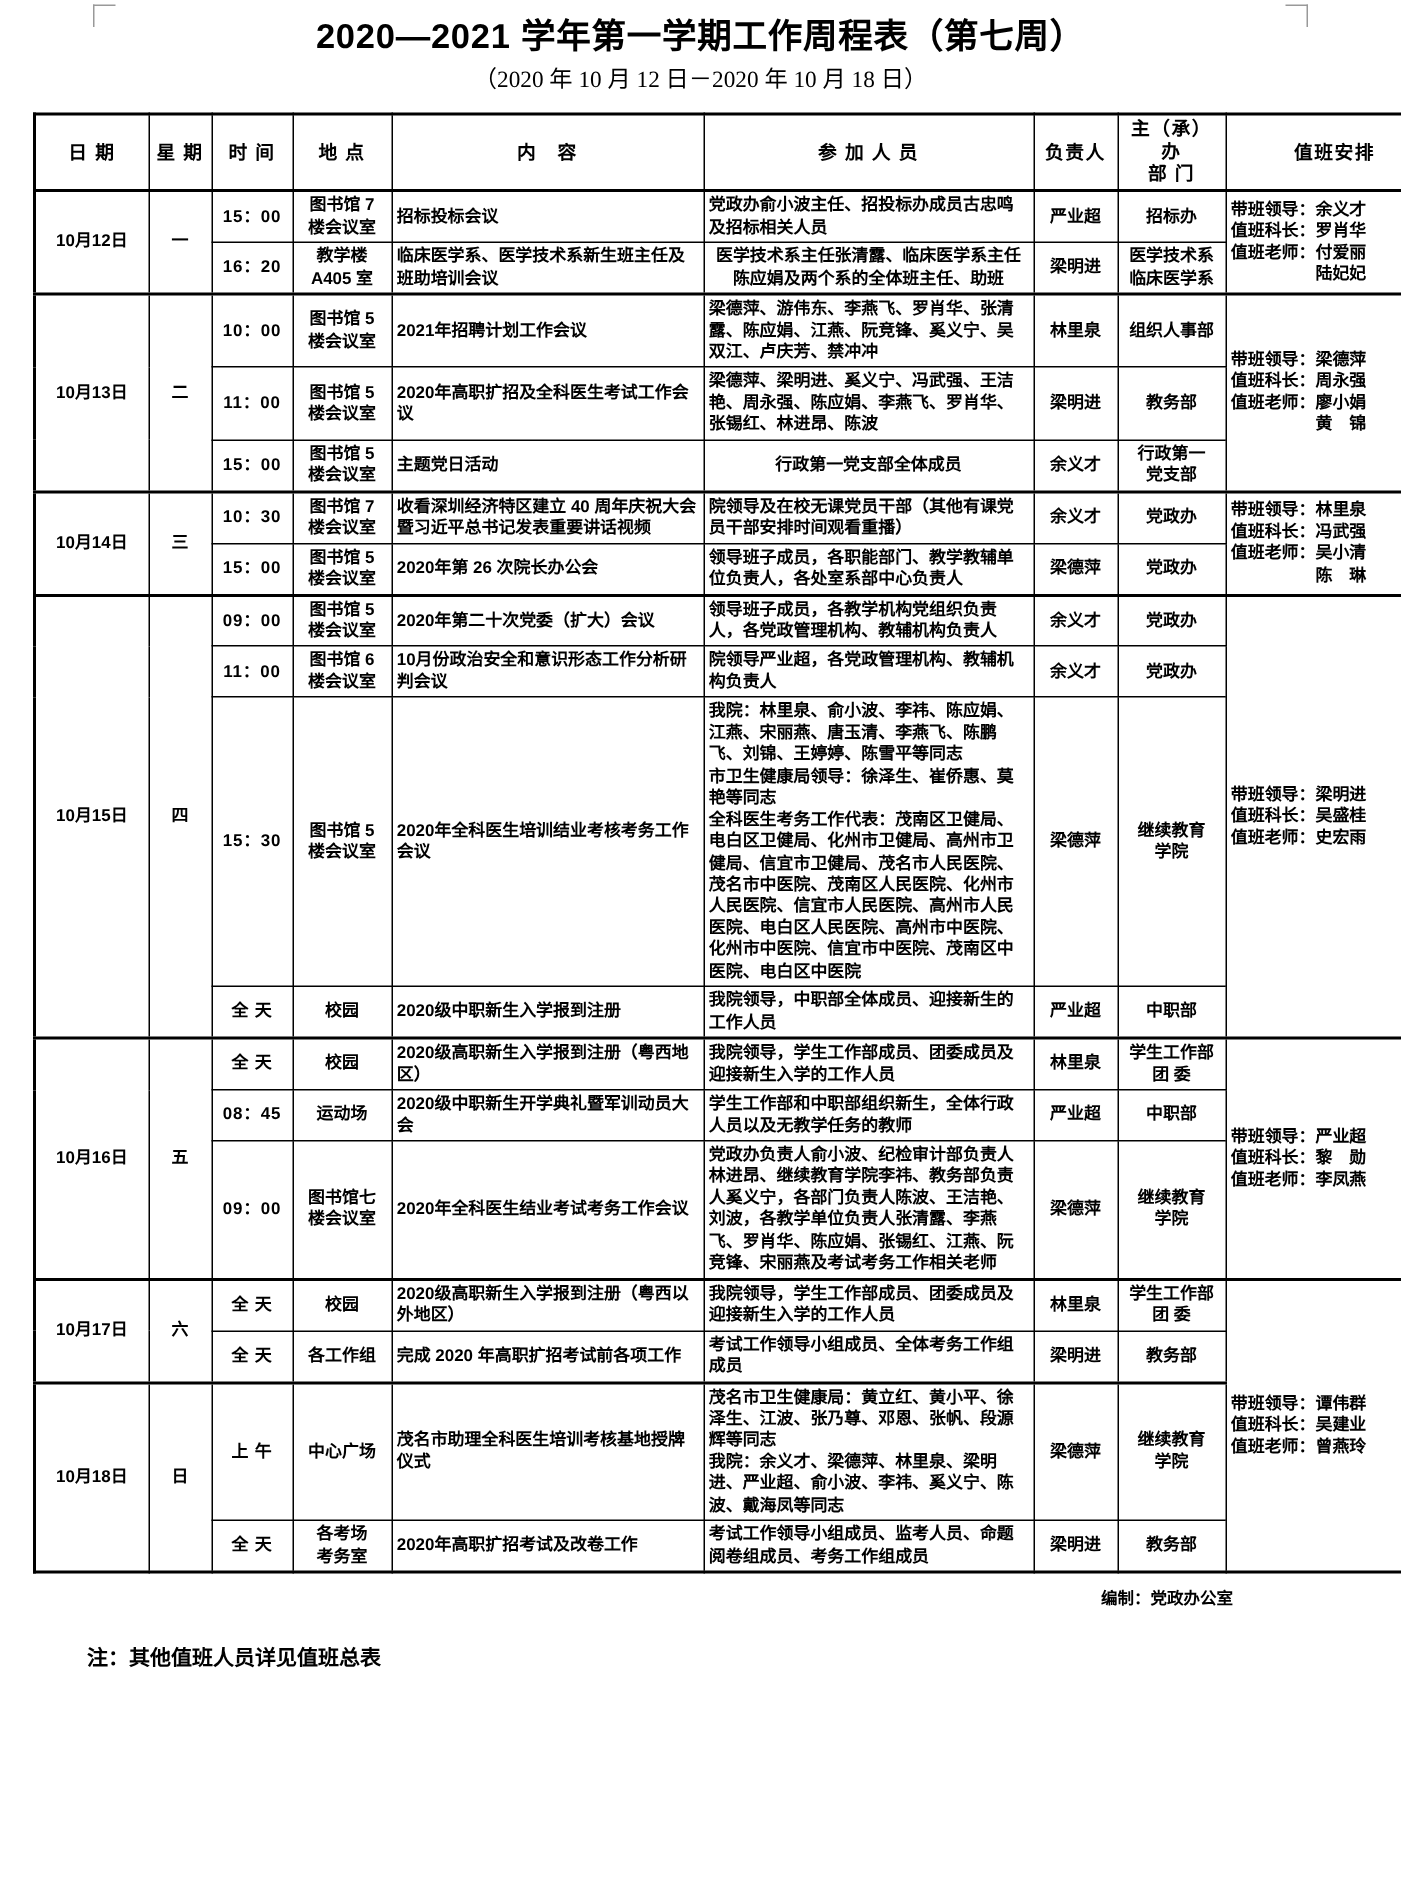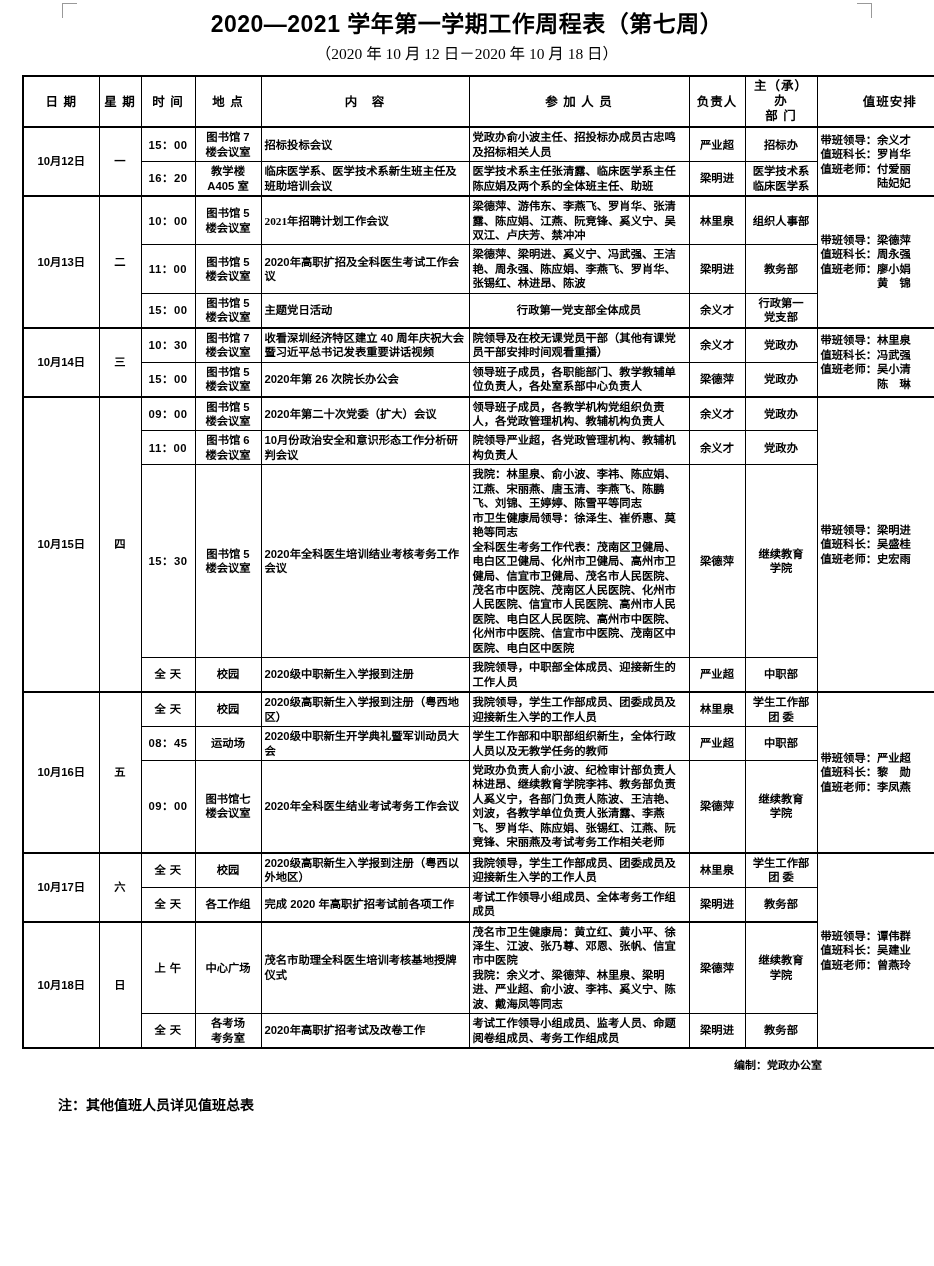--- a/index.html
+++ b/index.html
@@ -181,32 +181,32 @@
           <td class="duty" rowspan="2">带班领导：余义才
 值班科长：罗肖华
 值班老师：付爱丽
 　　　　　陆妃妃</td>
         </tr>
         <tr>
           <td class="time">16：20</td>
           <td class="place" style="white-space: pre-line;">教学楼
 A405 室</td>
           <td class="content" style="white-space: pre-line;">临床医学系、医学技术系新生班主任及班助培训会议</td>
-          <td class="people" style="white-space: pre-line;">医学技术系主任张清露、临床医学系主任陈应娟及两个系的全体班主任、助班</td>
+          <td class="people" style="white-space: pre-line; text-align: center;">医学技术系主任张清露、临床医学系主任陈应娟及两个系的全体班主任、助班</td>
           <td class="charge">梁明进</td>
           <td class="dept" style="white-space: pre-line;">医学技术系
 临床医学系</td>
         </tr>
         <tr class="day-start">
           <td class="date" rowspan="3">10月13日</td>
           <td class="week" rowspan="3">二</td>
           <td class="time">10：00</td>
           <td class="place" style="white-space: pre-line;">图书馆 5
 楼会议室</td>
-          <td class="content" style="white-space: pre-line; font-family: Liberation Serif, serif;">2021年招聘计划工作会议</td>
+          <td class="content" style="white-space: pre-line;">2021年招聘计划工作会议</td>
           <td class="people" style="white-space: pre-line;">梁德萍、游伟东、李燕飞、罗肖华、张清露、陈应娟、江燕、阮竞锋、奚义宁、吴双江、卢庆芳、禁冲冲</td>
           <td class="charge">林里泉</td>
           <td class="dept" style="white-space: pre-line;">组织人事部</td>
           <td class="duty" rowspan="3">带班领导：梁德萍
 值班科长：周永强
 值班老师：廖小娟
 　　　　　黄　锦</td>
         </tr>
         <tr>
           <td class="time">11：00</td>
@@ -347,21 +347,21 @@
           <td class="people" style="white-space: pre-line;">考试工作领导小组成员、全体考务工作组成员</td>
           <td class="charge">梁明进</td>
           <td class="dept" style="white-space: pre-line;">教务部</td>
         </tr>
         <tr class="day-start">
           <td class="date" rowspan="2">10月18日</td>
           <td class="week" rowspan="2">日</td>
           <td class="time">上 午</td>
           <td class="place" style="white-space: pre-line;">中心广场</td>
           <td class="content" style="white-space: pre-line;">茂名市助理全科医生培训考核基地授牌仪式</td>
-          <td class="people" style="white-space: pre-line;">茂名市卫生健康局：黄立红、黄小平、徐泽生、江波、张乃尊、邓恩、张帆、信宜市中医院
+          <td class="people" style="white-space: pre-line;">茂名市卫生健康局：黄立红、黄小平、徐泽生、江波、张乃尊、邓恩、张帆、段源辉等同志
 我院：余义才、梁德萍、林里泉、梁明进、严业超、俞小波、李祎、奚义宁、陈波、戴海凤等同志</td>
           <td class="charge">梁德萍</td>
           <td class="dept" style="white-space: pre-line;">继续教育
 学院</td>
         </tr>
         <tr>
           <td class="time">全 天</td>
           <td class="place" style="white-space: pre-line;">各考场
 考务室</td>
           <td class="content" style="white-space: pre-line;">2020年高职扩招考试及改卷工作</td>

